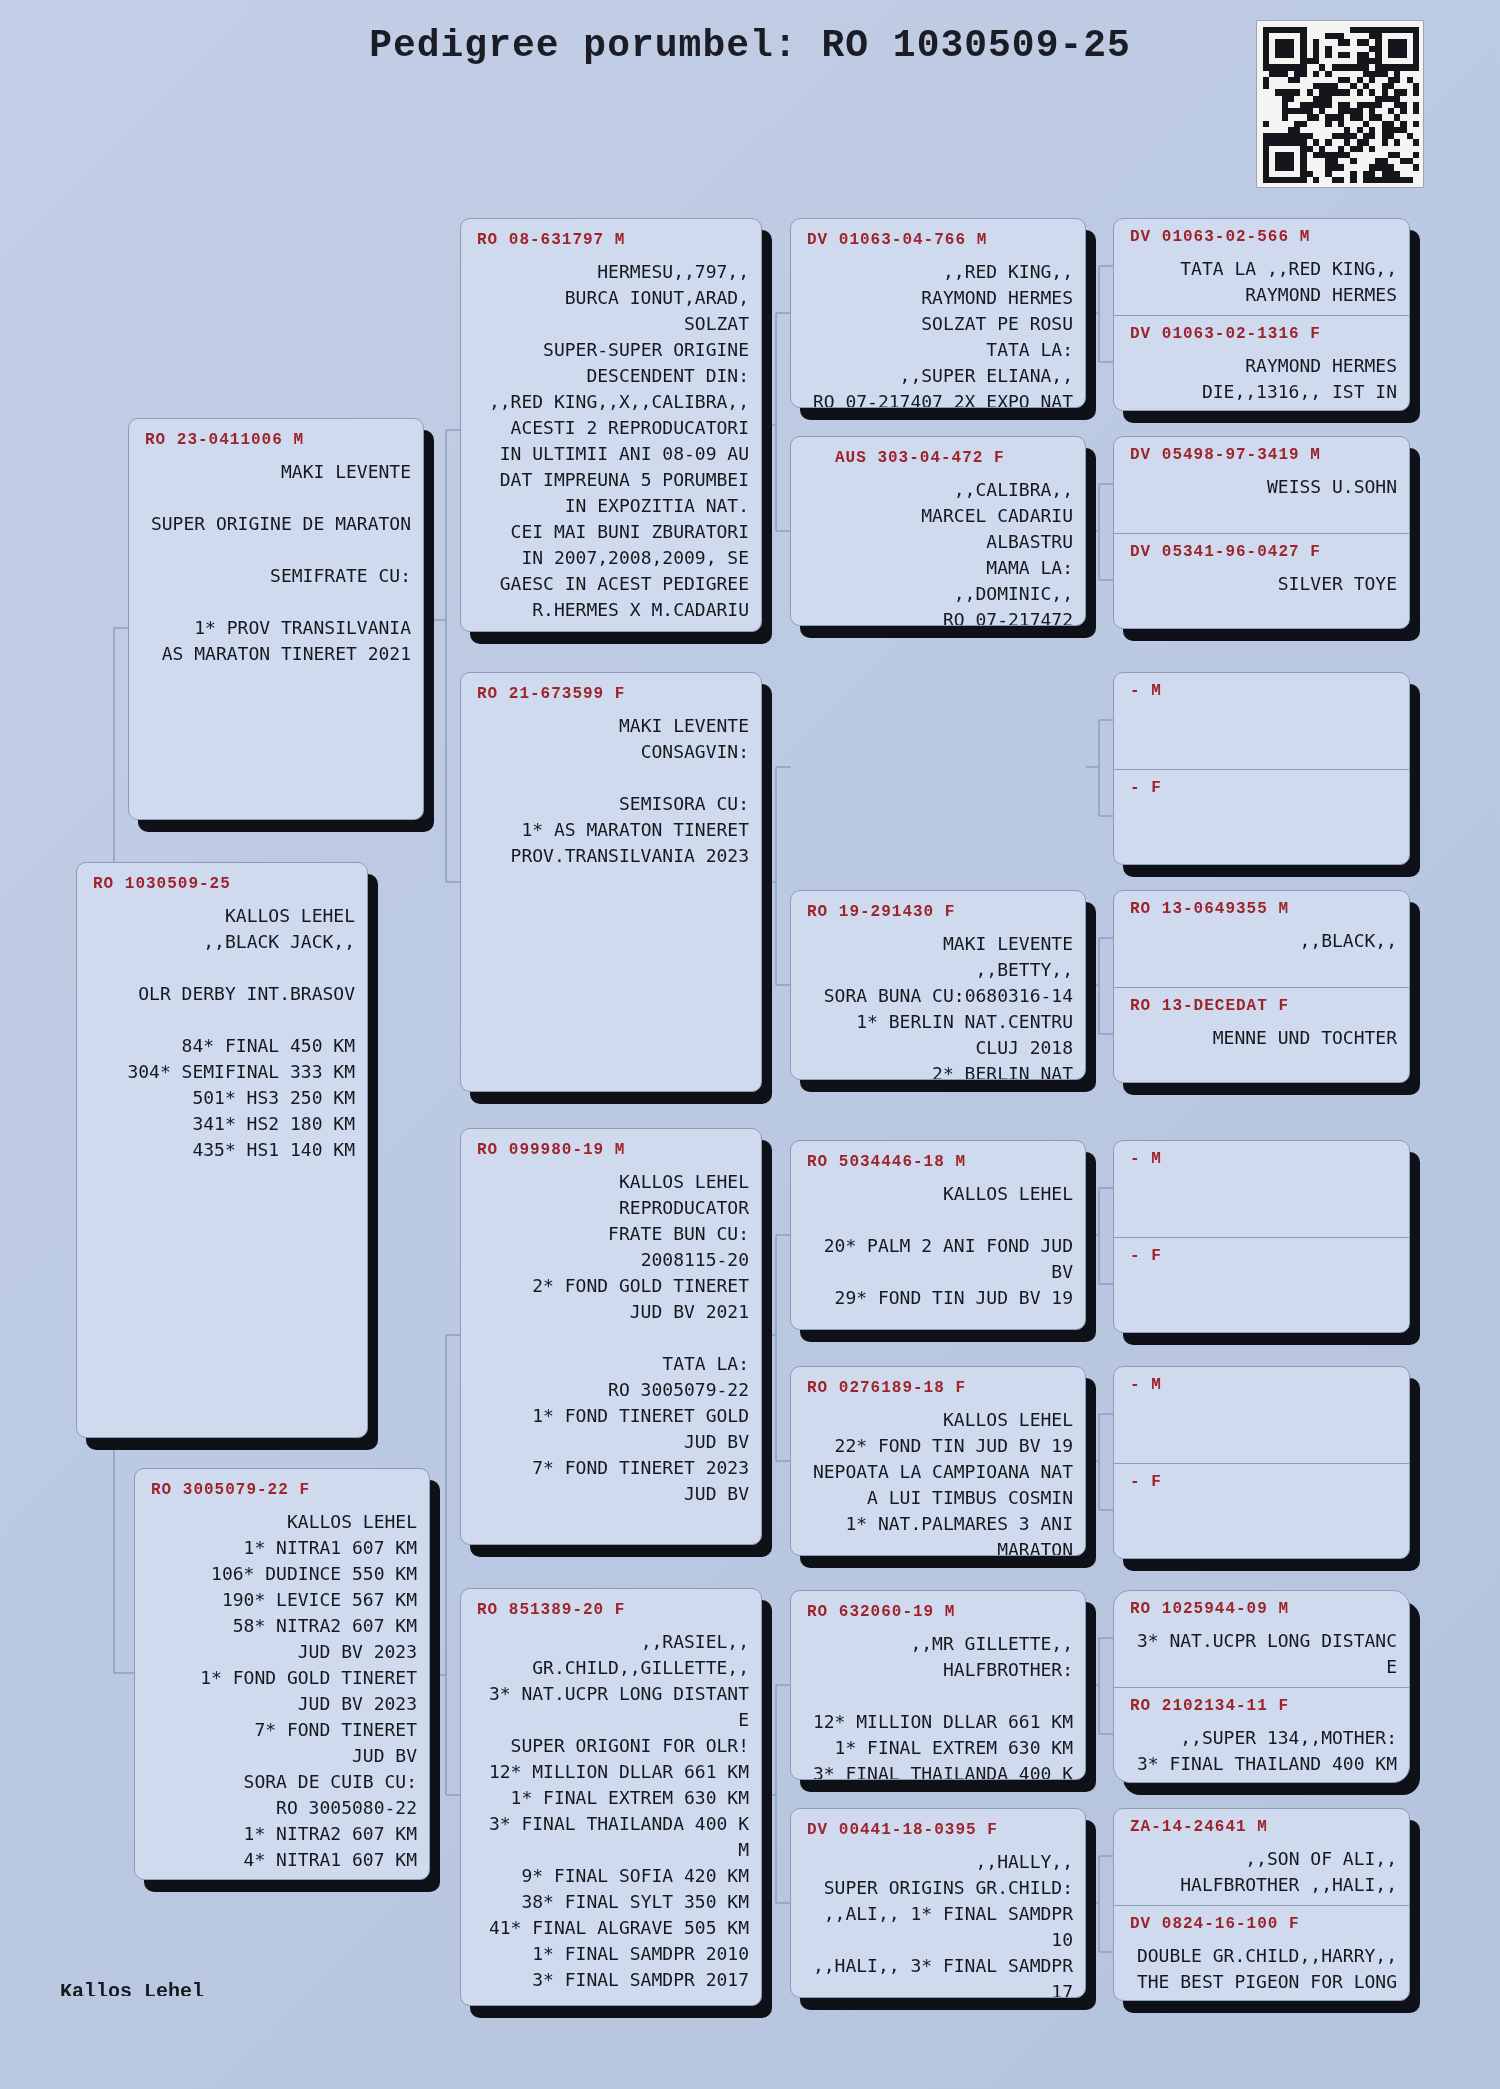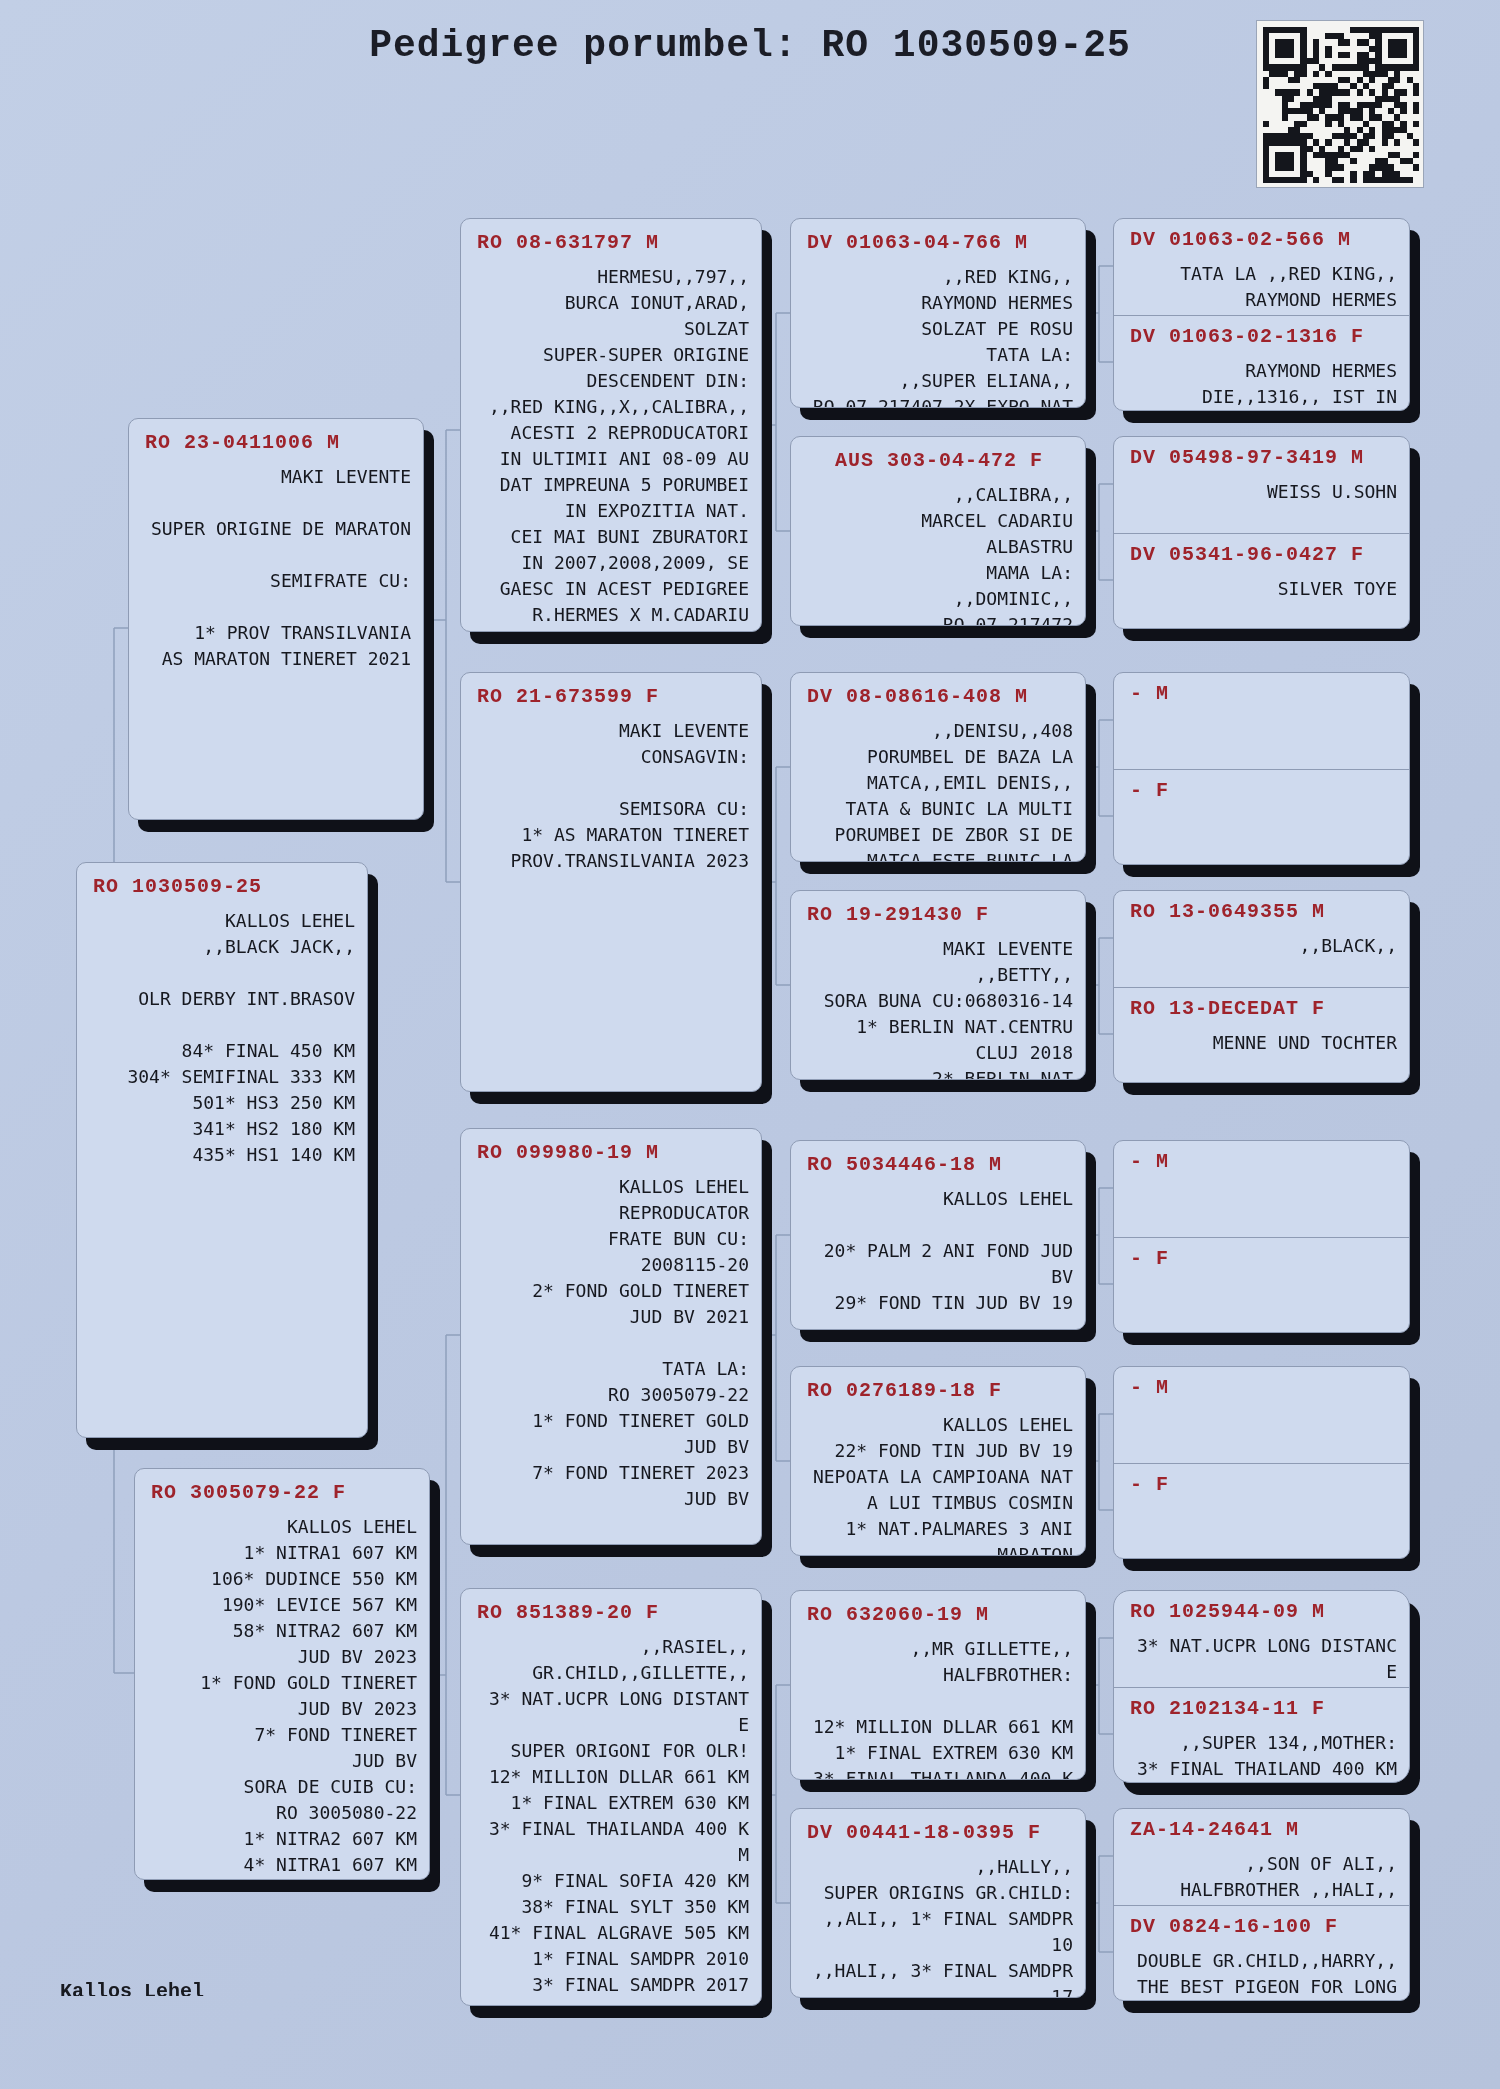--- a/index.html
+++ b/index.html
@@ -15,21 +15,21 @@
   }
   .pbox,.pair{
     position:absolute;box-sizing:border-box;
     background:#cfdaee;
     border:1px solid #8e9bb4;border-radius:10px;
     box-shadow:10px 12px 0 #0f1118;
     overflow:hidden;
   }
   .ring{
     font-family:"Liberation Mono",monospace;font-weight:bold;
-    color:#9e232b;font-size:20px;letter-spacing:1px;
+    color:#9e232b;font-size:16px;letter-spacing:1px;
     padding:12px 14px 6px 16px;white-space:pre;
   }
   .body{
     font-size:18px;line-height:26px;color:#16181f;
     padding:4px 12px 8px 16px;white-space:pre-wrap;text-align:right;
   }
   .half{height:96px;overflow:hidden;box-sizing:border-box;}
   .half + .half{border-top:1px solid #8e9bb4;}
   .half .ring{padding-top:9px;}
   .connectors{position:absolute;left:0;top:0;pointer-events:none;}
@@ -558,29 +558,20 @@
   </div>
   <div class="pbox" style="left:790px;top:436px;width:296px;height:190px;padding-left:28px;">
     <div class="ring">AUS 303-04-472 F</div>
     <div class="body">,,CALIBRA,,
 MARCEL CADARIU
 ALBASTRU
 MAMA LA:
 ,,DOMINIC,,
 RO 07-217472</div>
   </div>
-  <div class="pbox" style="left:790px;top:672px;width:296px;height:190px;">
-    <div class="ring">DV 08-08616-408 M</div>
-    <div class="body">,,DENISU,,408
-PORUMBEL DE BAZA LA
-MATCA,,EMIL DENIS,,
-TATA &amp; BUNIC LA MULTI
-PORUMBEI DE ZBOR SI DE
-MATCA ESTE BUNIC LA</div>
-  </div>
   <div class="pbox" style="left:790px;top:890px;width:296px;height:190px;">
     <div class="ring">RO 19-291430 F</div>
     <div class="body">MAKI LEVENTE
 ,,BETTY,,
 SORA BUNA CU:0680316-14
 1* BERLIN NAT.CENTRU
 CLUJ 2018
 2* BERLIN NAT</div>
   </div>
   <div class="pbox" style="left:790px;top:1140px;width:296px;height:190px;">

